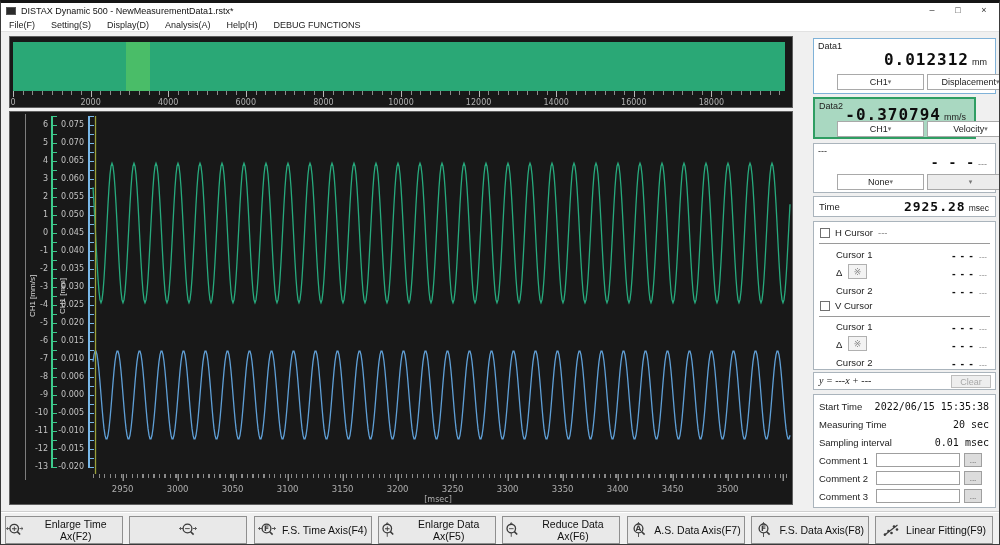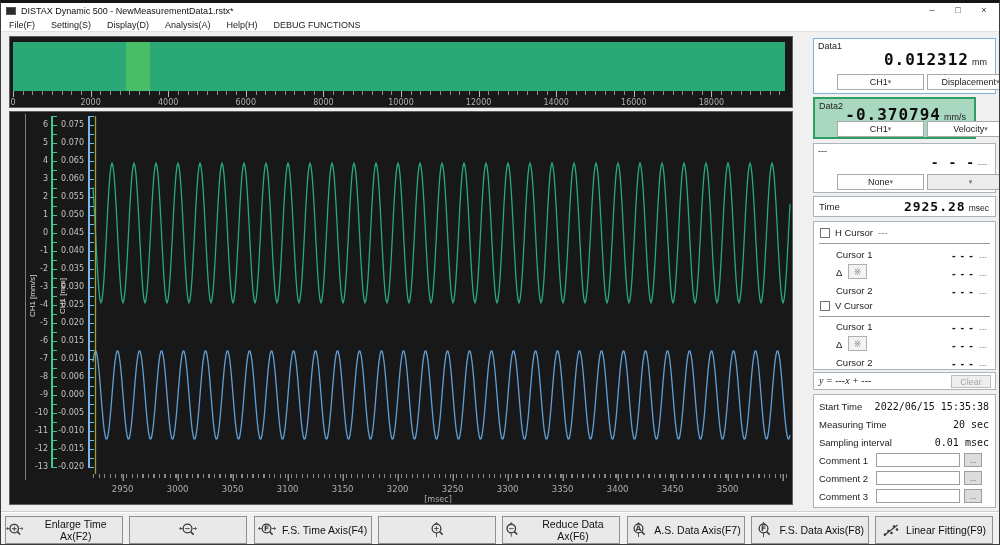--- a/index.html
+++ b/index.html
@@ -311,20 +311,21 @@
       <span>F.S. Time Axis(F4)</span>
     </button>
     <button class="toolbtn" style="left: 376.9px;">
       <svg width="18" height="16" viewBox="0 0 18 16">
         <path d="M8.5 0.5 V3 M8.5 11 V15" stroke="#555" stroke-width="1" fill="none"></path>
         <path d="M7.3 1.7 L8.5 0.5 L9.7 1.7" stroke="#555" stroke-width="1" fill="none"></path>
         <circle cx="8.5" cy="6.5" r="4.4" stroke="#3a3a3a" stroke-width="1.3" fill="#e9e9e9"></circle>
         <line x1="11.7" y1="9.7" x2="14.6" y2="12.6" stroke="#3a3a3a" stroke-width="1.6"></line>
         <text x="8.5" y="9.1" text-anchor="middle" font-size="7.5" font-weight="bold" fill="#3a3a3a" font-family="DejaVu Sans, sans-serif">+</text>
       </svg>
+      <span>Enlarge Data Ax(F5)</span>
     </button>
     <button class="toolbtn" style="left: 501.2px;">
       <svg width="18" height="16" viewBox="0 0 18 16">
         <path d="M8.5 0.5 V3 M8.5 11 V15" stroke="#555" stroke-width="1" fill="none"></path>
         <path d="M7.3 1.7 L8.5 0.5 L9.7 1.7" stroke="#555" stroke-width="1" fill="none"></path>
         <circle cx="8.5" cy="6.5" r="4.4" stroke="#3a3a3a" stroke-width="1.3" fill="#e9e9e9"></circle>
         <line x1="11.7" y1="9.7" x2="14.6" y2="12.6" stroke="#3a3a3a" stroke-width="1.6"></line>
         <text x="8.5" y="9.1" text-anchor="middle" font-size="7.5" font-weight="bold" fill="#3a3a3a" font-family="DejaVu Sans, sans-serif">−</text>
       </svg>
       <span>Reduce Data Ax(F6)</span>

